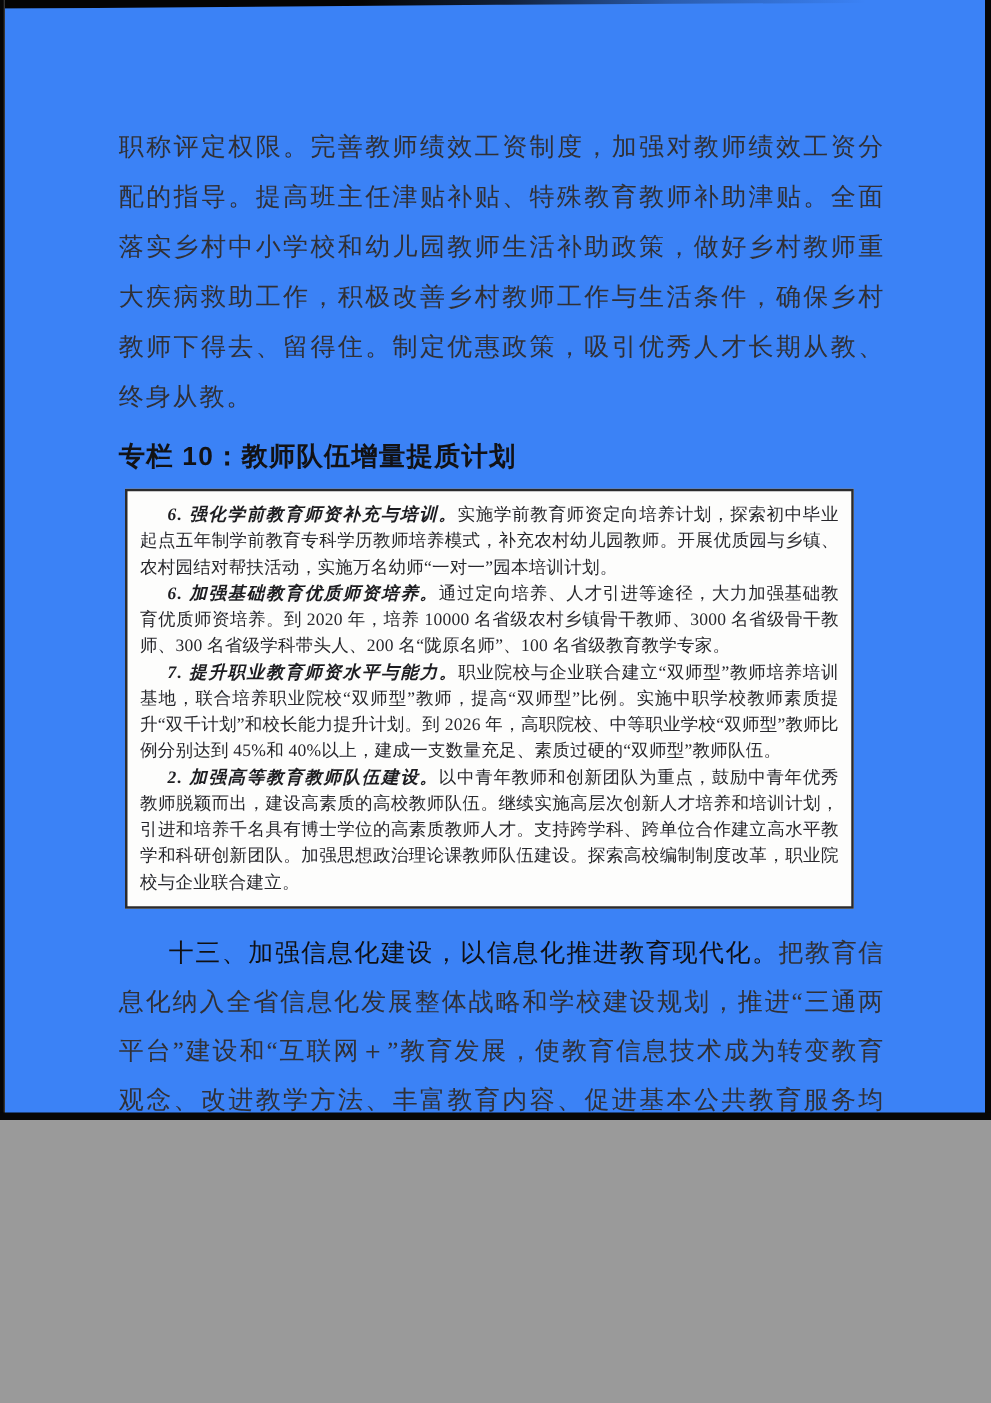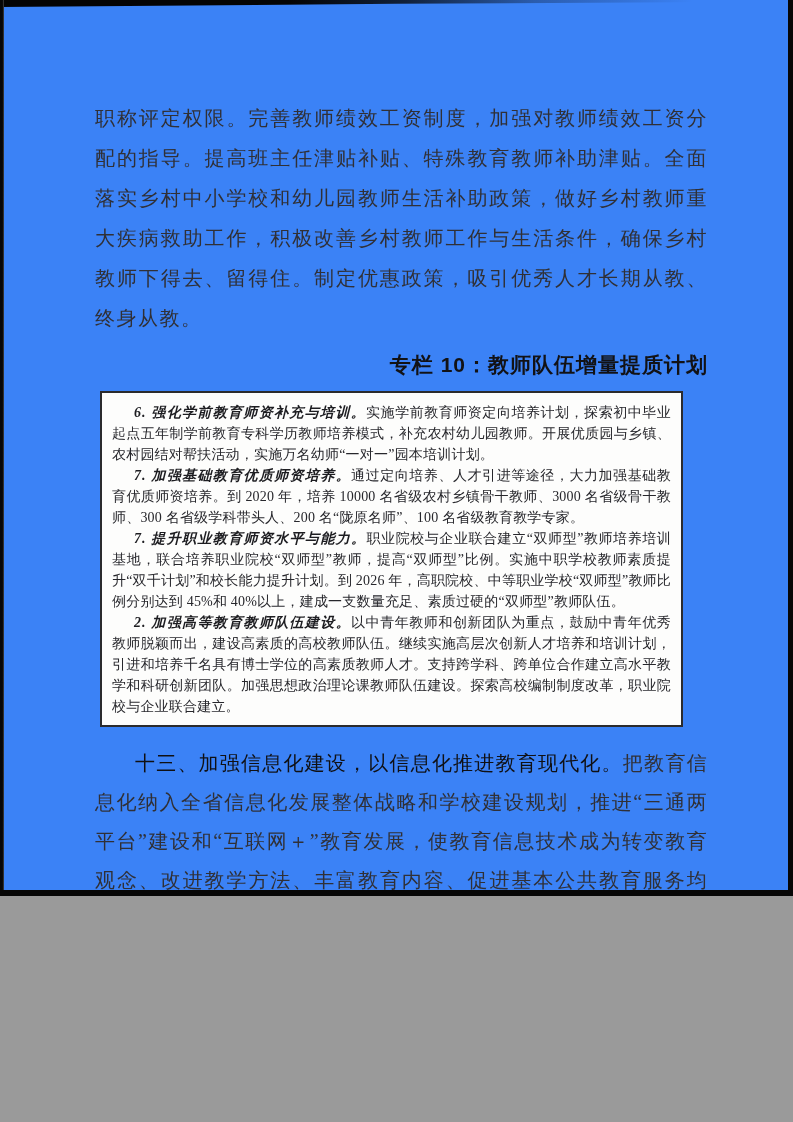--- a/index.html
+++ b/index.html
@@ -60,21 +60,21 @@
   }
   .sec-head {
     font-family: "Liberation Sans", "DejaVu Sans", sans-serif;
     font-weight: normal;
     color: #101013;
     letter-spacing: 1.2px;
   }
 
   .box-title {
     margin: 13px 0 0 0;
-    text-align: right;
+    text-align: left;
     font-family: "Liberation Sans", "DejaVu Sans", sans-serif;
     font-size: 21px;
     font-weight: bold;
     color: #121215;
     letter-spacing: 1px;
   }
 
   .box {
     margin: 12px 25px 0 5px;
     border: 2px solid #2b2b2d;
@@ -118,21 +118,21 @@
 
   <div class="content">
 
     <p class="para">职称评定权限。完善教师绩效工资制度，加强对教师绩效工资分配的指导。提高班主任津贴补贴、特殊教育教师补助津贴。全面落实乡村中小学校和幼儿园教师生活补助政策，做好乡村教师重大疾病救助工作，积极改善乡村教师工作与生活条件，确保乡村教师下得去、留得住。制定优惠政策，吸引优秀人才长期从教、终身从教。</p>
 
     <h2 class="box-title">专栏 10：教师队伍增量提质计划</h2>
 
     <section class="box">
       <p class="box-item"><em class="lead">6. 强化学前教育师资补充与培训。</em><span>实施学前教育师资定向培养计划，探索初中毕业起点五年制学前教育专科学历教师培养模式，补充农村幼儿园教师。开展优质园与乡镇、农村园结对帮扶活动，实施万名幼师“一对一”园本培训计划。</span></p>
 
-      <p class="box-item"><em class="lead">7. 加强基础教育优质师资培养。</em><span>通过定向培养、人才引进等途径，大力加强基础教育优质师资培养。到 2020 年，培养 10000 名省级农村乡镇骨干教师、3000 名省级骨干教师、300 名省级学科带头人、200 名“陇原名师”、100 名省级教育教学专家。</span></p>
+      <p class="box-item"><em class="lead">6. 加强基础教育优质师资培养。</em><span>通过定向培养、人才引进等途径，大力加强基础教育优质师资培养。到 2020 年，培养 10000 名省级农村乡镇骨干教师、3000 名省级骨干教师、300 名省级学科带头人、200 名“陇原名师”、100 名省级教育教学专家。</span></p>
 
       <p class="box-item"><em class="lead">7. 提升职业教育师资水平与能力。</em><span>职业院校与企业联合建立“双师型”教师培养培训基地，联合培养职业院校“双师型”教师，提高“双师型”比例。实施中职学校教师素质提升“双千计划”和校长能力提升计划。到 2026 年，高职院校、中等职业学校“双师型”教师比例分别达到 45%和 40%以上，建成一支数量充足、素质过硬的“双师型”教师队伍。</span></p>
 
       <p class="box-item"><em class="lead">2. 加强高等教育教师队伍建设。</em><span>以中青年教师和创新团队为重点，鼓励中青年优秀教师脱颖而出，建设高素质的高校教师队伍。继续实施高层次创新人才培养和培训计划，引进和培养千名具有博士学位的高素质教师人才。支持跨学科、跨单位合作建立高水平教学和科研创新团队。加强思想政治理论课教师队伍建设。探索高校编制制度改革，职业院校与企业联合建立。</span></p>
     </section>
 
     <p class="para section"><strong class="sec-head">十三、加强信息化建设，以信息化推进教育现代化。</strong><span>把教育信息化纳入全省信息化发展整体战略和学校建设规划，推进“三通两平台”建设和“互联网＋”教育发展，使教育信息技术成为转变教育观念、改进教学方法、丰富教育内容、促进基本公共教育服务均等化的重要手段，推动信息技术与各级各类教育教学的深度融合，建成与全省教育现代化发展目标相适应的教育信息化</span></p>
 
   </div>
 

